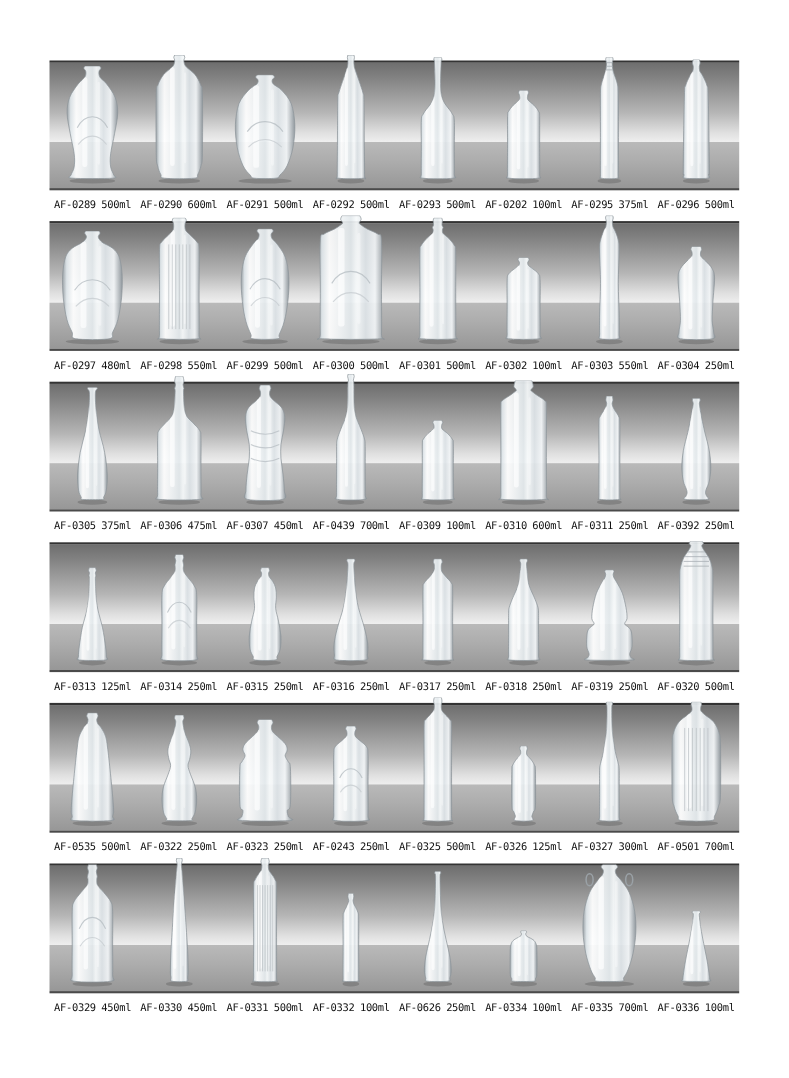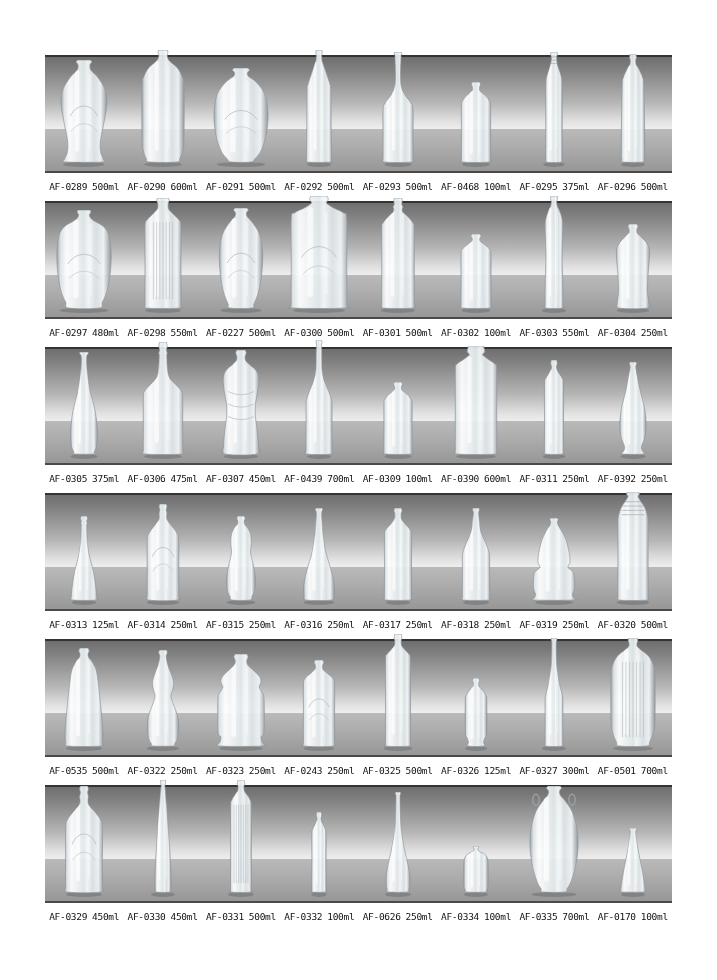--- a/index.html
+++ b/index.html
@@ -191,21 +191,21 @@
               </g>
             </svg>
           </div>
         </div>
         <div class="labels">
           <div class="label"><span class="code">AF-0289</span><span class="vol">500ml</span></div>
           <div class="label"><span class="code">AF-0290</span><span class="vol">600ml</span></div>
           <div class="label"><span class="code">AF-0291</span><span class="vol">500ml</span></div>
           <div class="label"><span class="code">AF-0292</span><span class="vol">500ml</span></div>
           <div class="label"><span class="code">AF-0293</span><span class="vol">500ml</span></div>
-          <div class="label"><span class="code">AF-0468</span><span class="vol">100ml</span></div>
+          <div class="label"><span class="code">AF-0202</span><span class="vol">100ml</span></div>
           <div class="label"><span class="code">AF-0295</span><span class="vol">375ml</span></div>
           <div class="label"><span class="code">AF-0296</span><span class="vol">500ml</span></div>
         </div>
       </div>
       <div class="row">
         <div class="band">
           <div class="cell">
             <svg viewBox="-2 0 58 104" width="58" height="104" class="bottle">
               <ellipse cx="27" cy="100.5" rx="24.3" ry="2.4" fill="rgba(0,0,0,0.16)"></ellipse>
               <clipPath id="cp1_0">
@@ -319,21 +319,21 @@
               <g clip-path="url(#cp1_7)">
                 <rect x="10.799999999999999" y="8.4" width="3.6" height="67.2" rx="2" fill="#ffffff" fill-opacity="0.65"></rect>
                 <rect x="21.599999999999998" y="11.760000000000002" width="1.8" height="62.16" rx="2" fill="#ffffff" fill-opacity="0.35"></rect>
               </g>
             </svg>
           </div>
         </div>
         <div class="labels">
           <div class="label"><span class="code">AF-0297</span><span class="vol">480ml</span></div>
           <div class="label"><span class="code">AF-0298</span><span class="vol">550ml</span></div>
-          <div class="label"><span class="code">AF-0227</span><span class="vol">500ml</span></div>
+          <div class="label"><span class="code">AF-0299</span><span class="vol">500ml</span></div>
           <div class="label"><span class="code">AF-0300</span><span class="vol">500ml</span></div>
           <div class="label"><span class="code">AF-0301</span><span class="vol">500ml</span></div>
           <div class="label"><span class="code">AF-0302</span><span class="vol">100ml</span></div>
           <div class="label"><span class="code">AF-0303</span><span class="vol">550ml</span></div>
           <div class="label"><span class="code">AF-0304</span><span class="vol">250ml</span></div>
         </div>
       </div>
       <div class="row">
         <div class="band">
           <div class="cell">
@@ -443,21 +443,21 @@
               </g>
             </svg>
           </div>
         </div>
         <div class="labels">
           <div class="label"><span class="code">AF-0305</span><span class="vol">375ml</span></div>
           <div class="label"><span class="code">AF-0306</span><span class="vol">475ml</span></div>
           <div class="label"><span class="code">AF-0307</span><span class="vol">450ml</span></div>
           <div class="label"><span class="code">AF-0439</span><span class="vol">700ml</span></div>
           <div class="label"><span class="code">AF-0309</span><span class="vol">100ml</span></div>
-          <div class="label"><span class="code">AF-0390</span><span class="vol">600ml</span></div>
+          <div class="label"><span class="code">AF-0310</span><span class="vol">600ml</span></div>
           <div class="label"><span class="code">AF-0311</span><span class="vol">250ml</span></div>
           <div class="label"><span class="code">AF-0392</span><span class="vol">250ml</span></div>
         </div>
       </div>
       <div class="row">
         <div class="band">
           <div class="cell">
             <svg viewBox="-2 0 31 90" width="31" height="90" class="bottle">
               <ellipse cx="13.5" cy="86.5" rx="12.15" ry="2.4" fill="rgba(0,0,0,0.16)"></ellipse>
               <clipPath id="cp3_0">
@@ -825,17 +825,17 @@
           </div>
         </div>
         <div class="labels">
           <div class="label"><span class="code">AF-0329</span><span class="vol">450ml</span></div>
           <div class="label"><span class="code">AF-0330</span><span class="vol">450ml</span></div>
           <div class="label"><span class="code">AF-0331</span><span class="vol">500ml</span></div>
           <div class="label"><span class="code">AF-0332</span><span class="vol">100ml</span></div>
           <div class="label"><span class="code">AF-0626</span><span class="vol">250ml</span></div>
           <div class="label"><span class="code">AF-0334</span><span class="vol">100ml</span></div>
           <div class="label"><span class="code">AF-0335</span><span class="vol">700ml</span></div>
-          <div class="label"><span class="code">AF-0170</span><span class="vol">100ml</span></div>
+          <div class="label"><span class="code">AF-0336</span><span class="vol">100ml</span></div>
         </div>
       </div>
     </div>
 </div>
 
 </body></html>

